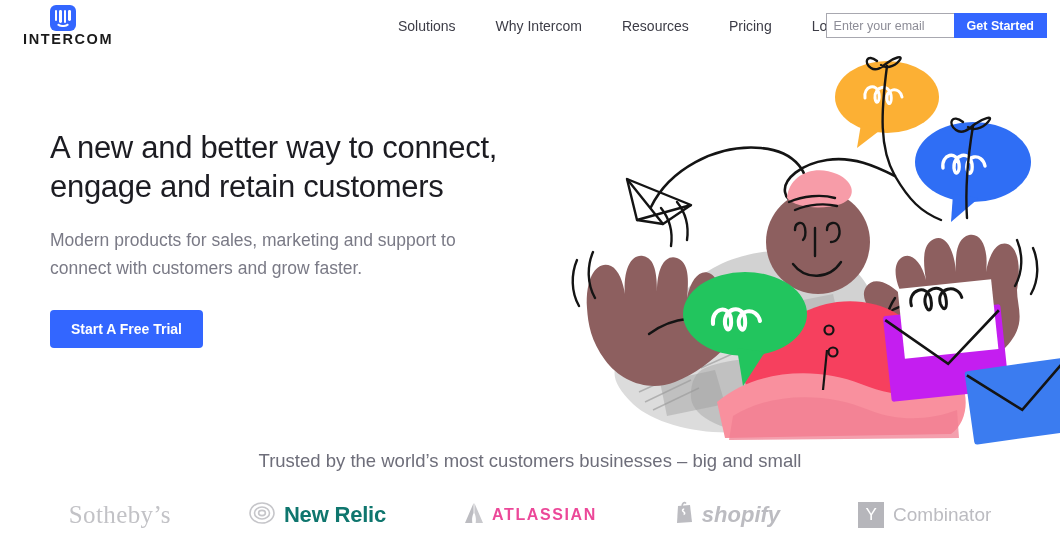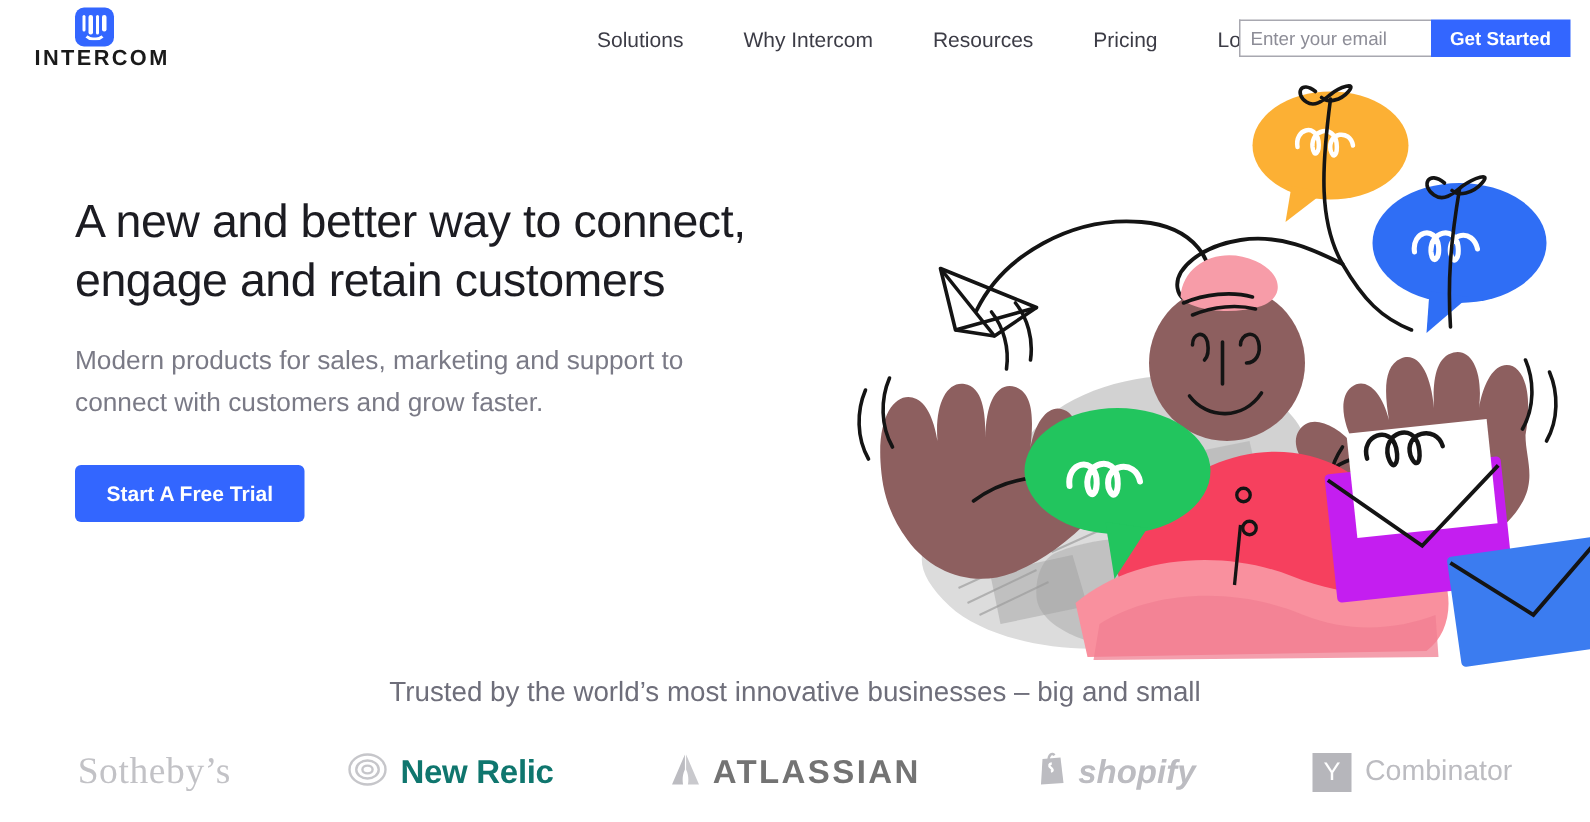--- a/index.html
+++ b/index.html
@@ -105,21 +105,21 @@
     display: flex; align-items: center; justify-content: center;
     gap: 78px; color: #bfbfc4;
   }
   .logo { display: flex; align-items: center; height: 40px; }
   .logo-sothebys {
     font-family: "Liberation Serif", serif; font-size: 25px;
     color: #c2c2c6; letter-spacing: 0.4px;
   }
   .logo-newrelic { font-size: 22px; font-weight: 700; color: #0f766e; letter-spacing: -0.2px; }
   .nr-ring { margin-right: 9px; }
-  .logo-atlassian { font-size: 22px; font-weight: 700; color: #737373; letter-spacing: 1.6px; }
+  .logo-atlassian { font-size: 16px; font-weight: 700; color: #ec4899; letter-spacing: 1.6px; }
   .atl-mark { margin-right: 8px; }
   .logo-shopify { font-size: 22px; font-weight: 700; font-style: italic; color: #bcbcc1; }
   .shop-mark { margin-right: 7px; }
   .logo-yc { display:flex; align-items:center; }
   .yc-square {
     width: 26px; height: 26px; background: #b6b6bb; color:#fff;
     font-size: 17px; font-weight: 400; display:flex;
     align-items:center; justify-content:center; margin-right: 9px;
     font-family: "Liberation Sans", sans-serif;
   }
@@ -292,21 +292,21 @@
         <path d="M324 262 L382 312 L438 264" fill="none" stroke="#141414" stroke-width="2.6" transform="rotate(-6 381 301)"></path>
       </g>
 
       <g>
         <rect x="404" y="312" width="104" height="74" rx="3" fill="#3b7cf0" transform="rotate(-8 456 349)"></rect>
         <path d="M406 316 L456 358 L506 314" fill="none" stroke="#141414" stroke-width="2.6" transform="rotate(-8 456 349)"></path>
       </g>
     </svg>
   </div>
 
-  <div class="trust-line">Trusted by the world’s most innovative businesses – big and small</div>
+  <div class="trust-line">Trusted by the world’s most customers businesses – big and small</div>
 
   <div class="logos">
 
     <div class="logo">
       <span class="logo-sothebys">Sotheby’s</span>
     </div>
 
     <div class="logo">
       <span class="nr-ring">
         <svg width="26" height="26" viewBox="0 0 26 26">

